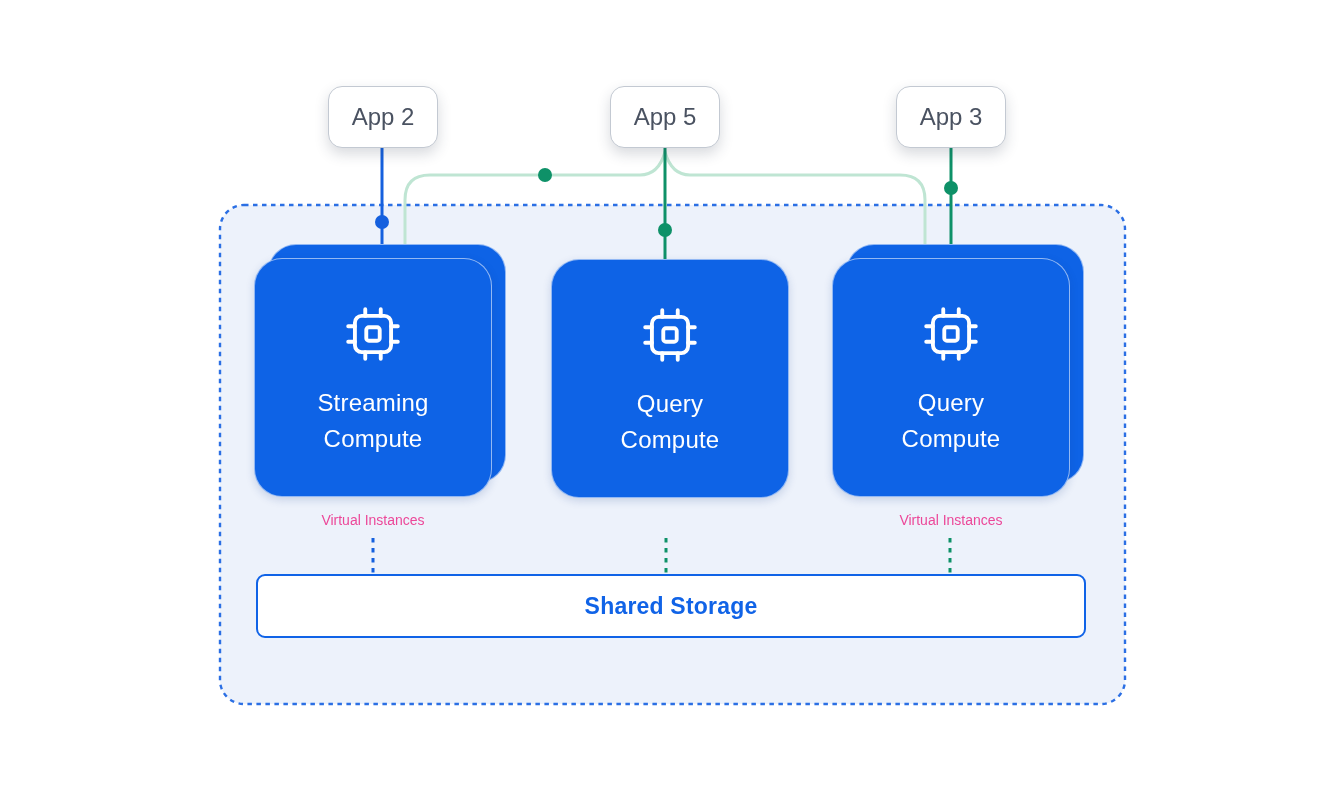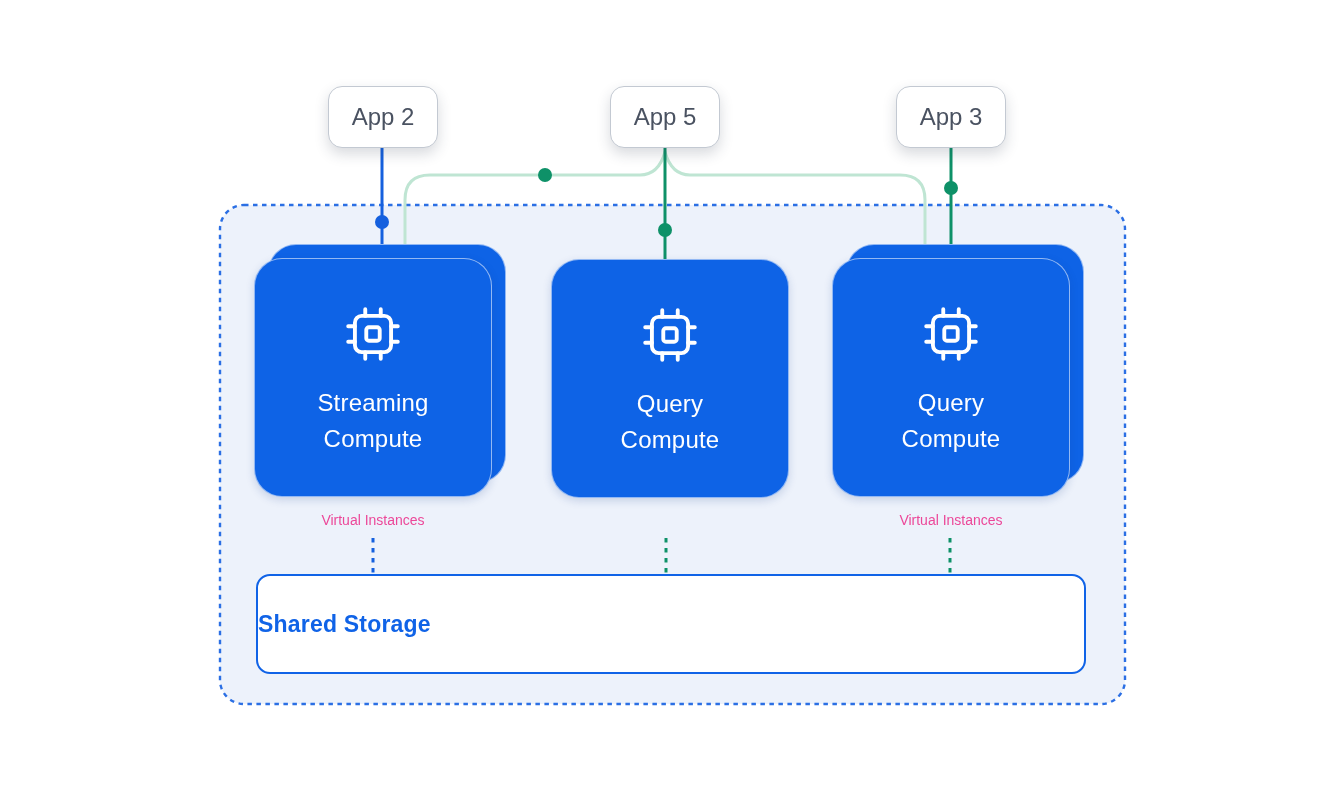--- a/index.html
+++ b/index.html
@@ -63,25 +63,25 @@
     text-align: center;
     font-size: 14px;
     color: #ec4899;
     z-index: 3;
   }
 
   
   .storage-box {
     position: absolute;
     left: 256px; top: 574px;
-    width: 830px; height: 100px;
+    width: 830px; height: 64px;
     background: #ffffff;
     border: 2px solid #1063e7;
-    border-radius: 14px;
-    display: flex; align-items: center; justify-content: flex-start;
+    border-radius: 9px;
+    display: flex; align-items: center; justify-content: center;
     z-index: 3;
   }
   .storage-label {
     color: #1063e7;
     font-size: 23px;
     font-weight: 600;
     letter-spacing: 0.2px;
   }
 </style>
 </head>

